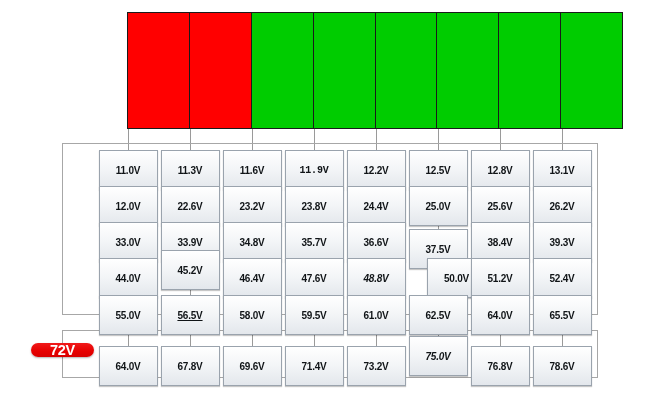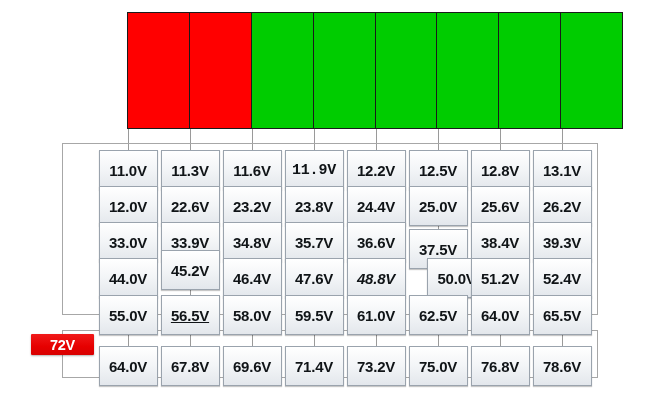--- a/index.html
+++ b/index.html
@@ -61,21 +61,21 @@
     position: absolute;
     width: 59px;
     height: 40px;
     box-sizing: border-box;
     border: 1px solid #9aa3ad;
     background: linear-gradient(#ffffff 0%, #f3f5f7 48%, #e3e7ec 100%);
     box-shadow: 0 1px 1px rgba(0,0,0,0.22);
     display: flex;
     align-items: center;
     justify-content: center;
-    font-size: 15px;
+    font-size: 10px;
     font-weight: bold;
     color: #101417;
     letter-spacing: -0.2px;
     z-index: 3;
   }
 
   
   .badge {
     position: absolute;
     box-sizing: border-box;
@@ -92,25 +92,26 @@
   #badge-1260 {
     left: 26px;
     top: 221px;
     width: 66px;
     height: 26px;
     background: #1c761c;
     box-shadow: 0 1px 2px rgba(0,0,0,0.3);
   }
   #badge-72 {
     left: 31px;
-    top: 334px;
+    top: 343px;
     width: 63px;
-    height: 21px;
+    height: 14px;
     background: linear-gradient(#f01a1a 0%, #e60000 60%, #d80000 100%);
     box-shadow: 0 1px 2px rgba(0,0,0,0.3);
+    border-radius: 8px;
   }
 </style>
 </head>
 <body>
 
 <div id="stage">
 
   <div id="bar">
       <div class="seg" style="background: rgb(255, 0, 0);"></div>
       <div class="seg" style="background: rgb(255, 0, 0);"></div>
@@ -177,18 +178,18 @@
       <div class="vbox" style="left: 284.5px; top: 295px;">59.5V</div>
       <div class="vbox" style="left: 346.5px; top: 295px;">61.0V</div>
       <div class="vbox" style="left: 408.5px; top: 295px;">62.5V</div>
       <div class="vbox" style="left: 470.5px; top: 295px;">64.0V</div>
       <div class="vbox" style="left: 532.5px; top: 295px;">65.5V</div>
       <div class="vbox" style="left: 98.5px; top: 346px;">64.0V</div>
       <div class="vbox" style="left: 160.5px; top: 346px;">67.8V</div>
       <div class="vbox" style="left: 222.5px; top: 346px;">69.6V</div>
       <div class="vbox" style="left: 284.5px; top: 346px;">71.4V</div>
       <div class="vbox" style="left: 346.5px; top: 346px;">73.2V</div>
-      <div class="vbox" style="left: 408.5px; top: 346px;">75.0V</div>
+      <div class="vbox" style="left: 408.5px; top: 336px; font-style: italic;">75.0V</div>
       <div class="vbox" style="left: 470.5px; top: 346px;">76.8V</div>
       <div class="vbox" style="left: 532.5px; top: 346px;">78.6V</div>
     </div>
 
 </div>
 
 </body></html>

